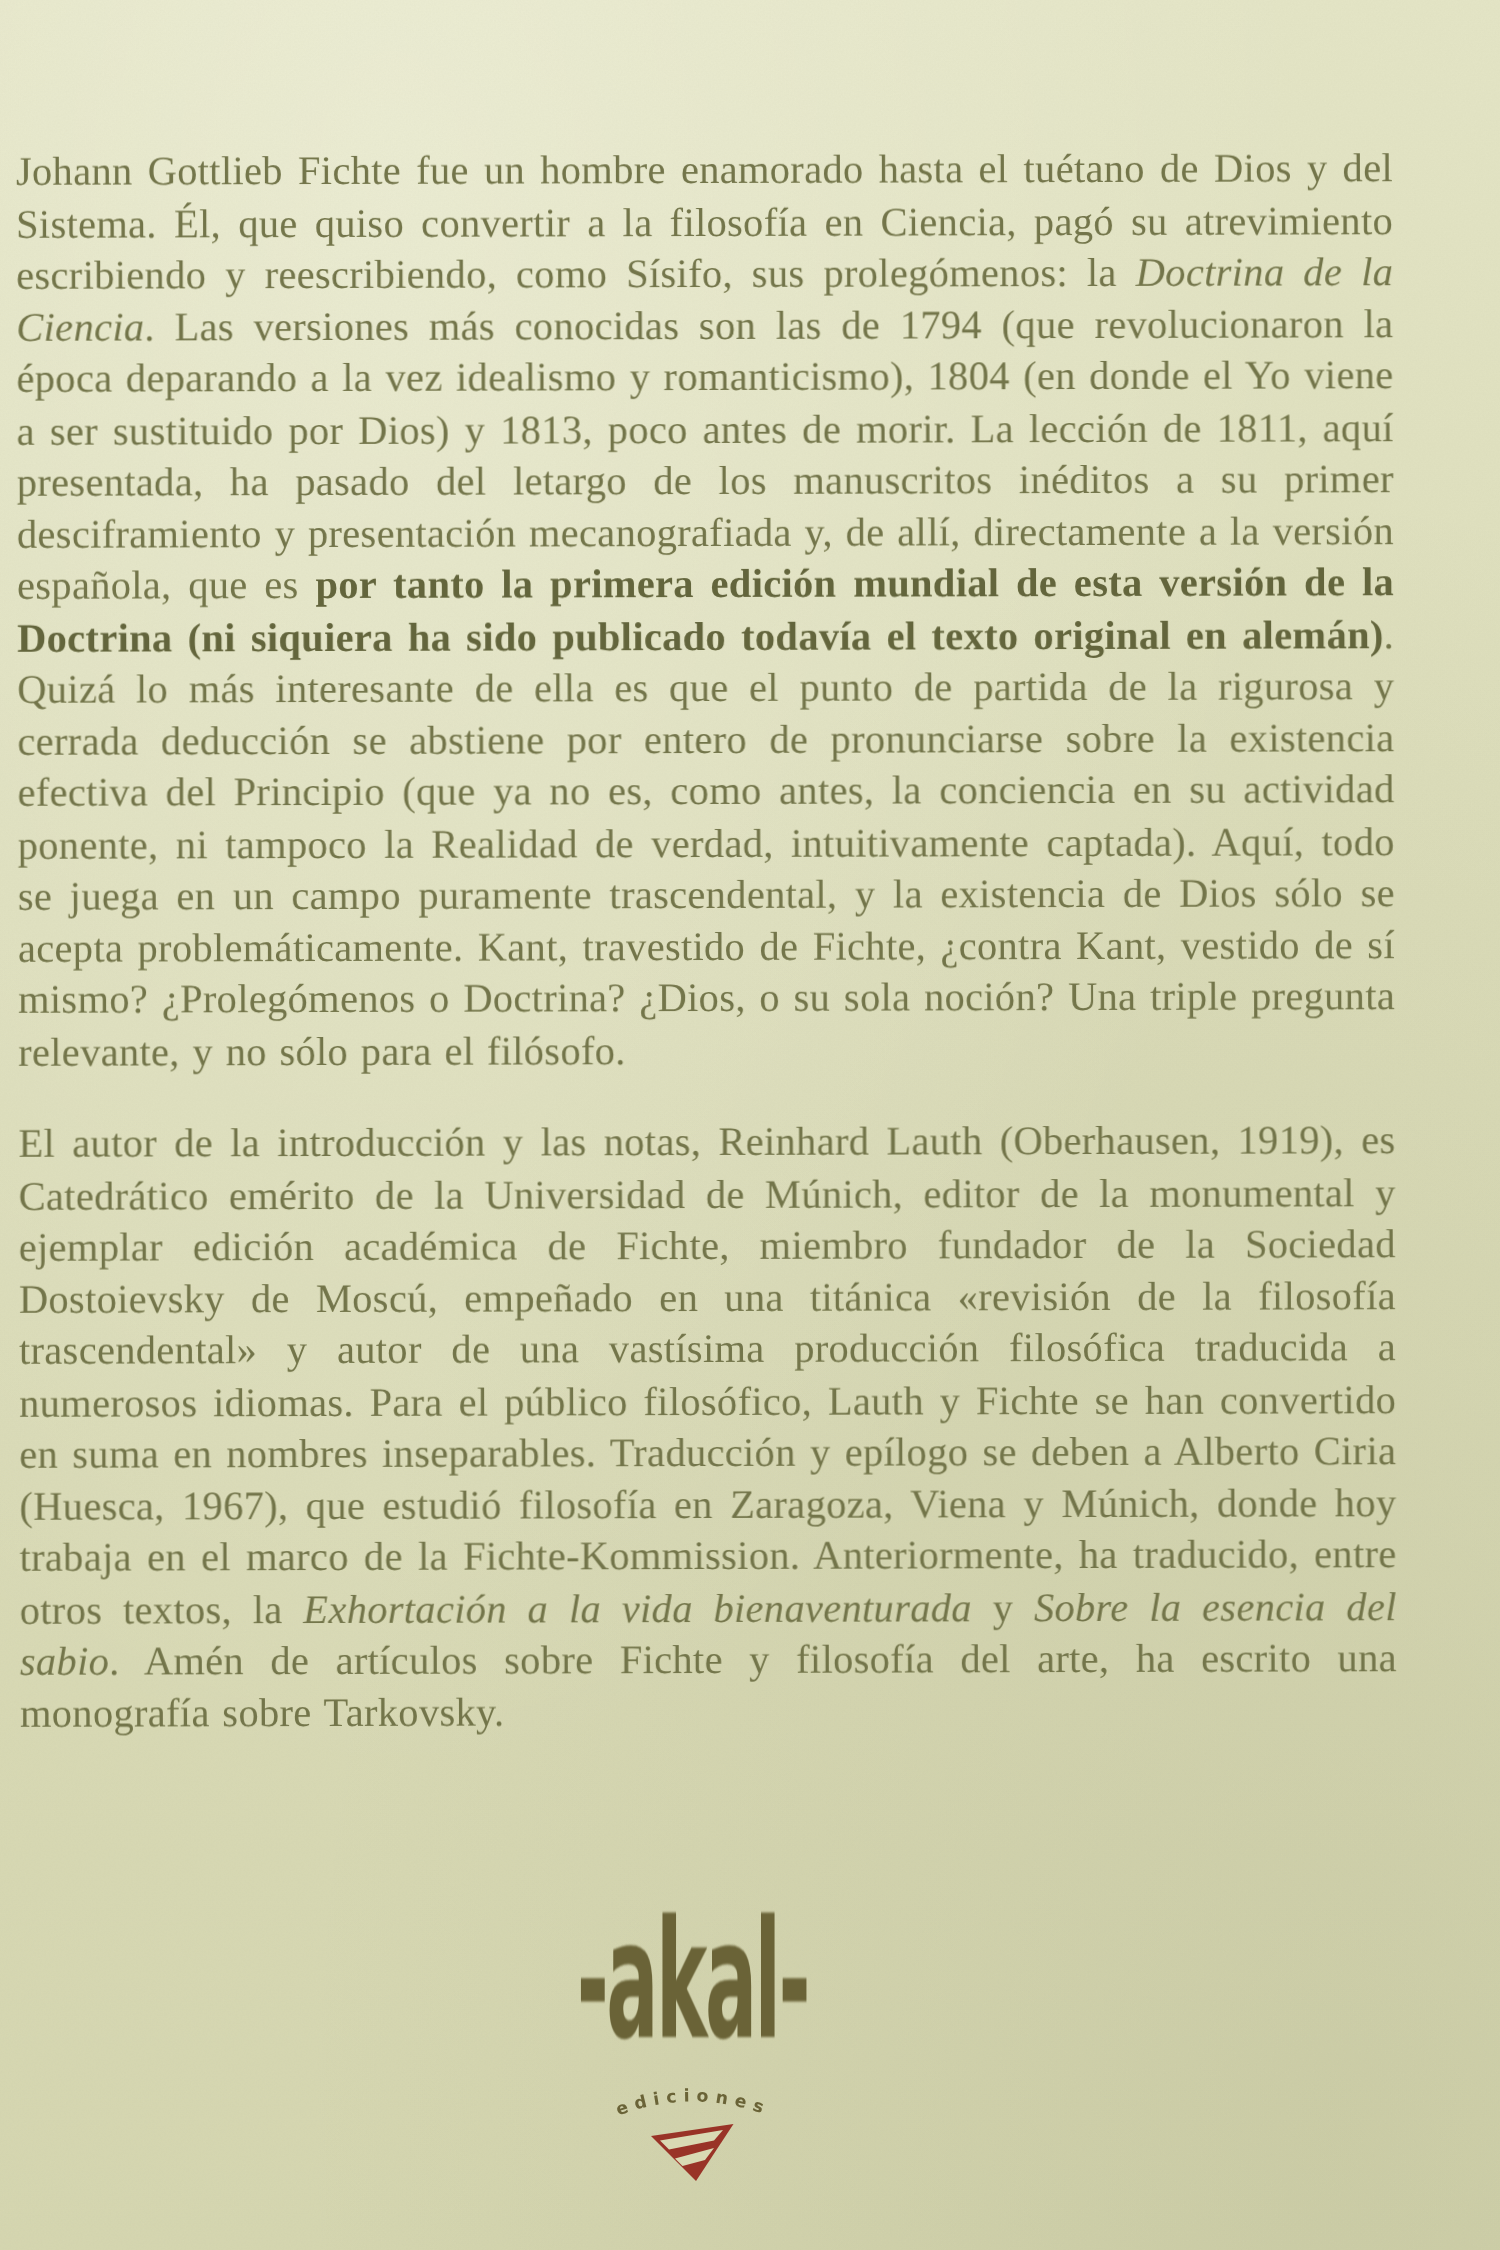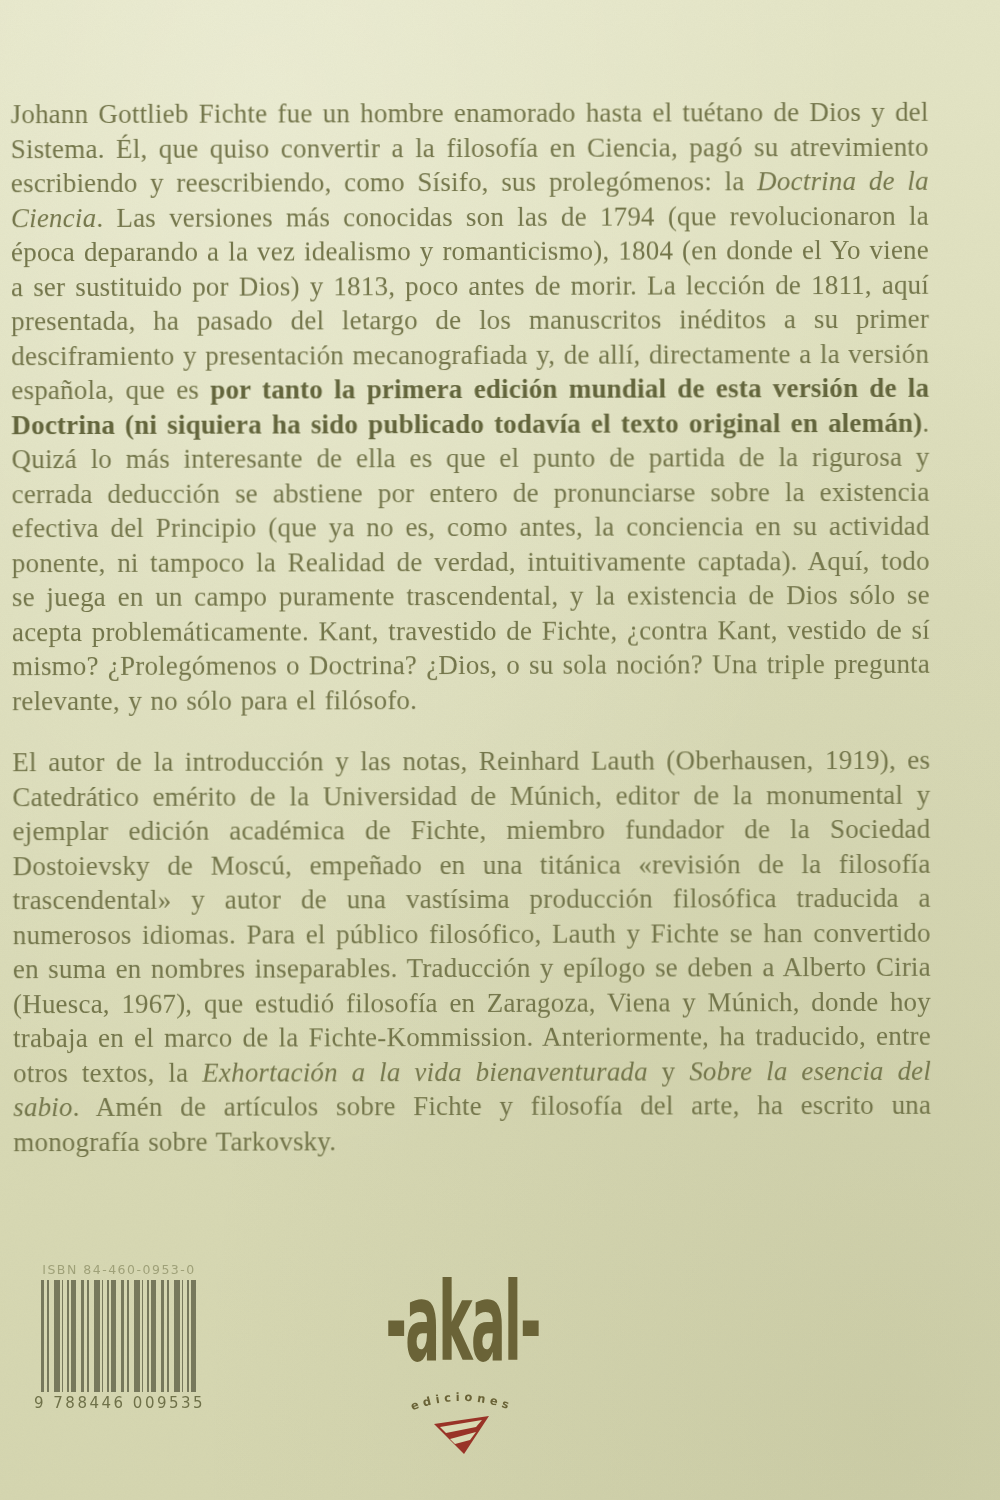--- a/index.html
+++ b/index.html
@@ -61,21 +61,21 @@
     opacity:.78;
   }
   .barcode .ean{
     font-family:"DejaVu Sans", sans-serif;
     font-size:15px;letter-spacing:2.5px;
     color:#6f7149;margin-top:2px;
     white-space:nowrap;
   }
   .publisher{
     position:absolute;left:372px;top:1258px;width:180px;
-    text-align:right;
+    text-align:center;
   }
   .akal-word{
     display:inline-block;
     font-family:"DejaVu Sans", sans-serif;
     font-weight:bold;
     font-size:60px;
     letter-spacing:-2px;
     color:#6a6337;
     transform:scale(.86,1.82);
     transform-origin:50% 0%;
@@ -95,25 +95,20 @@
         <feColorMatrix type="matrix" values="0 0 0 0 0.45  0 0 0 0 0.45  0 0 0 0 0.30  0 0 0 0.5 0"></feColorMatrix>
       </filter>
     <rect width="1000" height="1500" filter="url(#noise)"></rect>
   </svg>
 
   <div class="text-block">
     <p class="para"><span class="seg-normal">Johann Gottlieb Fichte fue un hombre enamorado hasta el tuétano de Dios y del Sistema. Él, que quiso convertir a la filosofía en Ciencia, pagó su atrevimiento escribiendo y reescribiendo, como Sísifo, sus prolegómenos: la </span><span class="seg-italic">Doctrina de la Ciencia</span><span class="seg-normal">. Las versiones más conocidas son las de 1794 (que revolucionaron la época deparando a la vez idealismo y romanticismo), 1804 (en donde el Yo viene a ser sustituido por Dios) y 1813, poco antes de morir. La lección de 1811, aquí presentada, ha pasado del letargo de los manuscritos inéditos a su primer desciframiento y presentación mecanografiada y, de allí, directamente a la versión española, que es </span><span class="seg-bold">por tanto la primera edición mundial de esta versión de la Doctrina (ni siquiera ha sido publicado todavía el texto original en alemán)</span><span class="seg-normal">. Quizá lo más interesante de ella es que el punto de partida de la rigurosa y cerrada deducción se abstiene por entero de pronunciarse sobre la existencia efectiva del Principio (que ya no es, como antes, la conciencia en su actividad ponente, ni tampoco la Realidad de verdad, intuitivamente captada). Aquí, todo se juega en un campo puramente trascendental, y la existencia de Dios sólo se acepta problemáticamente. Kant, travestido de Fichte, ¿contra Kant, vestido de sí mismo? ¿Prolegómenos o Doctrina? ¿Dios, o su sola noción? Una triple pregunta relevante, y no sólo para el filósofo.</span></p>
     <p class="para"><span class="seg-normal">El autor de la introducción y las notas, Reinhard Lauth (Oberhausen, 1919), es Catedrático emérito de la Universidad de Múnich, editor de la monumental y ejemplar edición académica de Fichte, miembro fundador de la Sociedad Dostoievsky de Moscú, empeñado en una titánica «revisión de la filosofía trascendental» y autor de una vastísima producción filosófica traducida a numerosos idiomas. Para el público filosófico, Lauth y Fichte se han convertido en suma en nombres inseparables. Traducción y epílogo se deben a Alberto Ciria (Huesca, 1967), que estudió filosofía en Zaragoza, Viena y Múnich, donde hoy trabaja en el marco de la Fichte-Kommission. Anteriormente, ha traducido, entre otros textos, la </span><span class="seg-italic">Exhortación a la vida bienaventurada</span><span class="seg-normal"> y </span><span class="seg-italic">Sobre la esencia del sabio</span><span class="seg-normal">. Amén de artículos sobre Fichte y filosofía del arte, ha escrito una monografía sobre Tarkovsky.</span></p>
   </div>
 
-  <div class="barcode">
-    <div class="isbn">ISBN 84-460-0953-0</div>
-    <div class="bars"></div>
-    <div class="ean">9 788446 009535</div>
-  </div>
 
   <div class="publisher">
     <span class="akal-word">-akal-</span>
     <svg class="imprint-arc" width="170" height="42" xmlns="http://www.w3.org/2000/svg">
       <path id="arcPath" d="M 18 38 Q 85 4 152 38" fill="none"></path>
       <text font-family="DejaVu Sans, sans-serif" font-size="11.5" letter-spacing="4.5" fill="#6a6337" font-weight="bold">
         <textPath href="#arcPath" startOffset="50%" text-anchor="middle">ediciones</textPath>
       </text>
     </svg>
     <svg class="arrow-svg" width="60" height="42" xmlns="http://www.w3.org/2000/svg">

